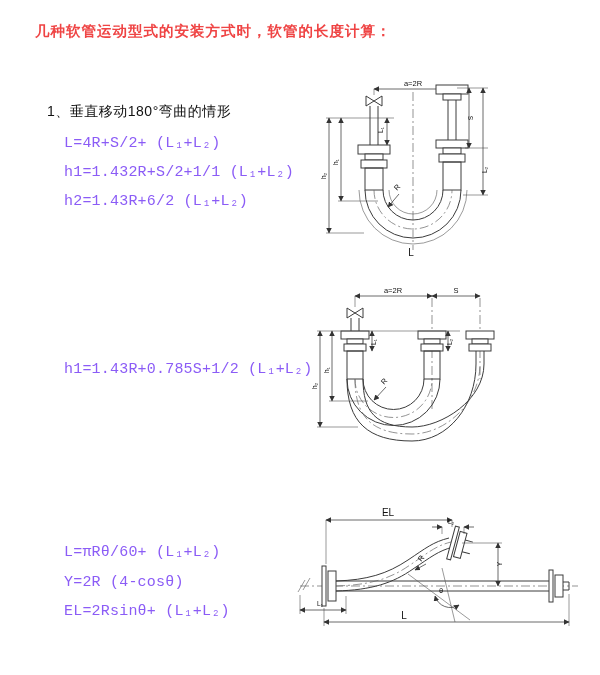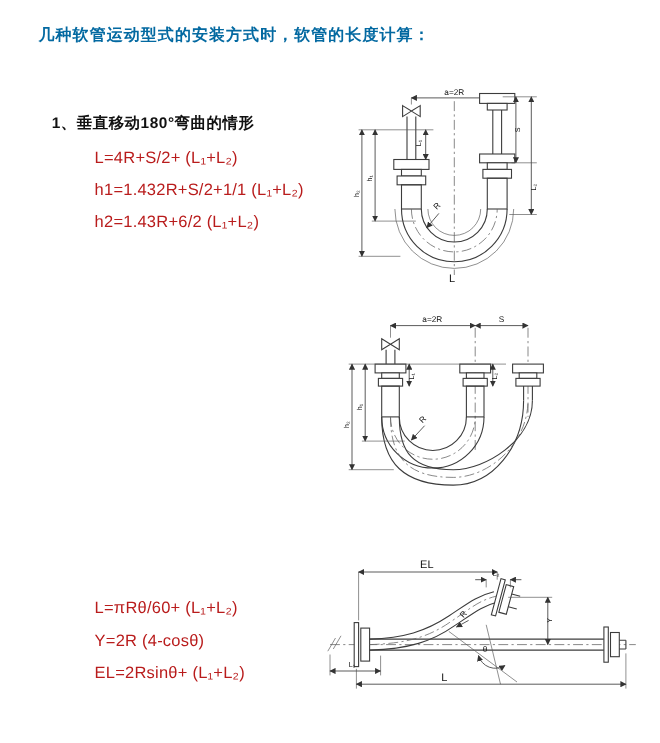--- a/index.html
+++ b/index.html
@@ -2,25 +2,25 @@
 <html><head>
 <meta charset="utf-8">
 <style>
   html,body{margin:0;padding:0;background:#fff;}
   .page{
     position:relative;width:600px;height:675px;background:#ffffff;
     font-family:"Liberation Sans","DejaVu Sans",sans-serif;color:#1a1a1a;overflow:hidden;
   }
   .title{
     position:absolute;left:35px;top:22px;font-size:14.5px;font-weight:bold;
-    letter-spacing:1px;color:#0369a1;
+    letter-spacing:1px;color:#ef4444;
   }
-  .heading{position:absolute;left:47px;font-size:14px;font-weight:bold;color:#111;letter-spacing:.5px;}
+  .heading{position:absolute;left:47px;font-size:14px;font-weight:normal;color:#111;letter-spacing:.5px;}
   .h1{top:103px}.h2{top:300px}.h3{top:514px}
-  .formula{position:absolute;left:86px;font-size:15px;color:#b91c1c;letter-spacing:.2px;}
+  .formula{position:absolute;left:64px;font-size:15px;color:#8b5cf6;letter-spacing:.2px;font-family:Liberation Mono, monospace;}
   .f11{top:135px}.f12{top:164px}.f13{top:193px}
   .f21{top:331px}.f22{top:361px}.f23{top:391px}
   .f31{top:544px}.f32{top:574px}.f33{top:603px}
   .diag{position:absolute;}
   .d1{left:302px;top:70px;}
   .d2{left:300px;top:284px;}
   .d3{left:292px;top:500px;}
   svg{overflow:visible}
   svg .ln{stroke:#3c3c3c;stroke-width:1;fill:none;}
   svg .thin{stroke:#555;stroke-width:.6;fill:none;}
@@ -35,20 +35,21 @@
 
 <div class="page">
 
   <div class="title">几种软管运动型式的安装方式时，软管的长度计算：</div>
 
   <div class="heading h1">1、垂直移动180°弯曲的情形</div>
   <div class="formula f11">L=4R+S/2+ (L₁+L₂)</div>
   <div class="formula f12">h1=1.432R+S/2+1/1 (L₁+L₂)</div>
   <div class="formula f13">h2=1.43R+6/2 (L₁+L₂)</div>
 
+  <div class="formula f22">h1=1.43R+0.785S+1/2 (L₁+L₂)</div>
 
   <div class="formula f31">L=πRθ/60+ (L₁+L₂)</div>
   <div class="formula f32">Y=2R (4-cosθ)</div>
   <div class="formula f33">EL=2Rsinθ+ (L₁+L₂)</div>
 
   <svg class="diag d1" width="252" height="190" viewBox="0 0 252 190">
     <defs>
       <marker id="a1" viewBox="0 0 10 10" refX="9" refY="5" markerWidth="7" markerHeight="7" orient="auto-start-reverse">
         <path d="M0,0 L10,5 L0,10 z" fill="#333"></path>
       </marker>

